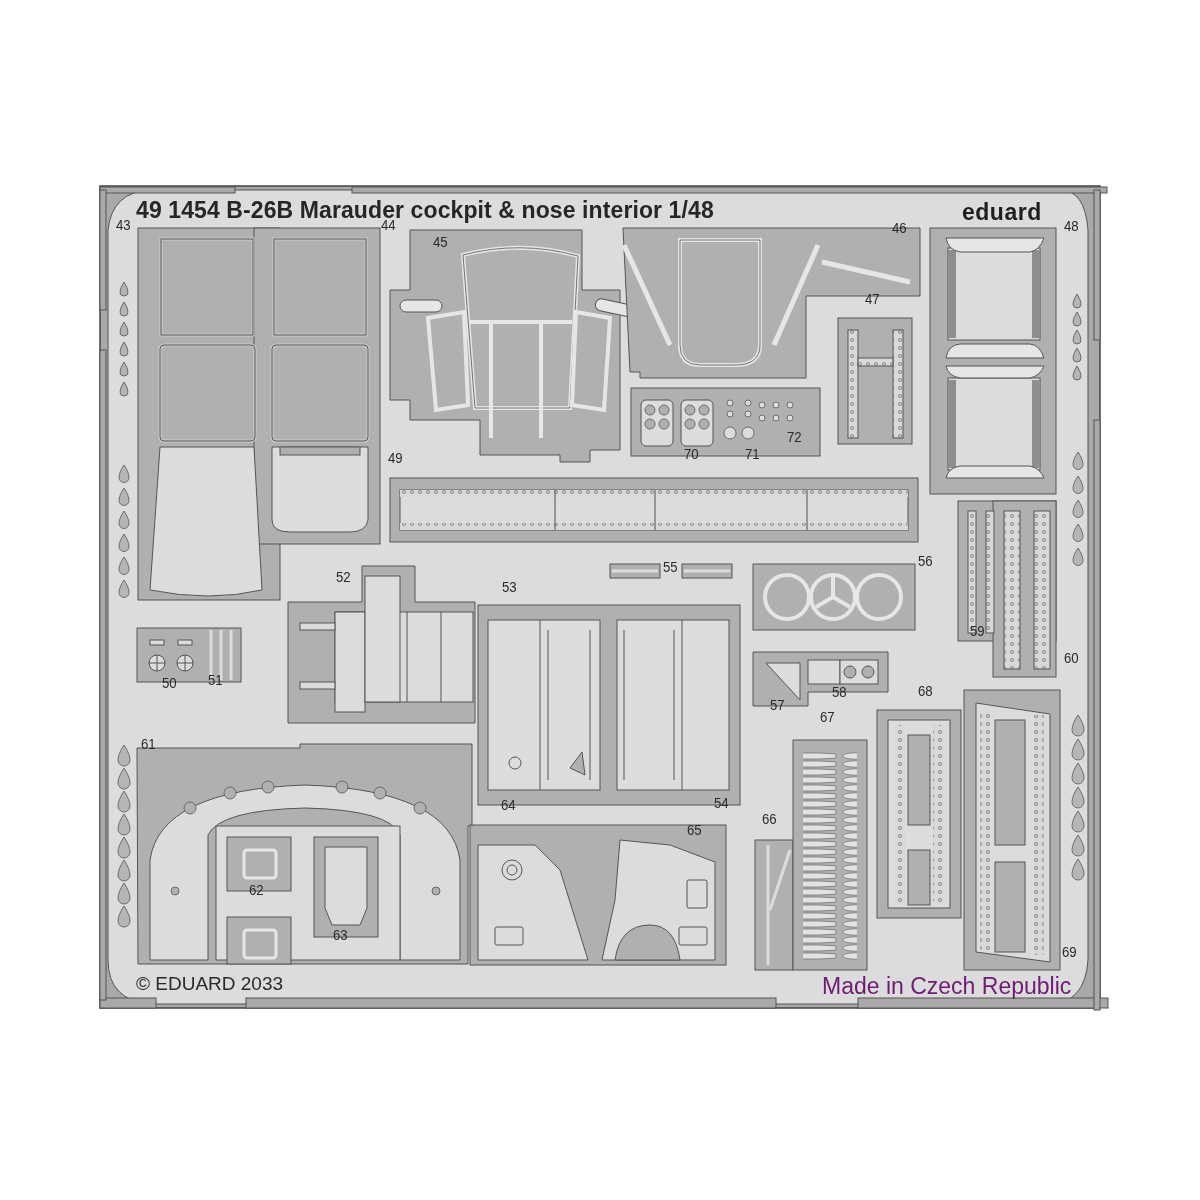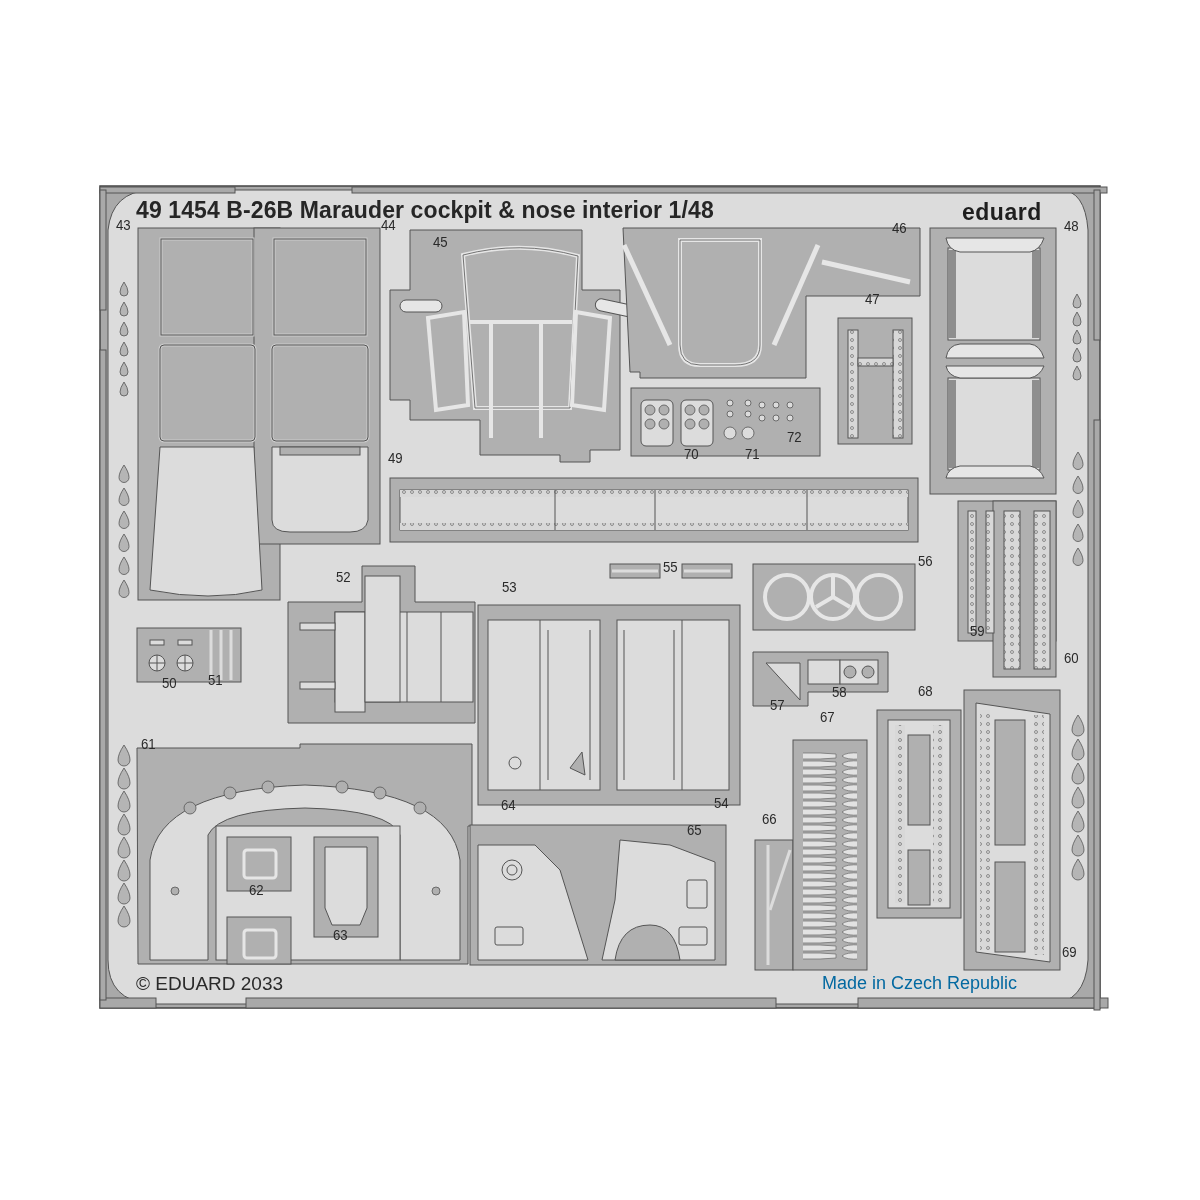--- a/index.html
+++ b/index.html
@@ -1,21 +1,21 @@
 <!DOCTYPE html>
 <html><head>
 <meta charset="utf-8">
 <style>
   html, body { margin: 0; padding: 0; background: #ffffff; }
   body { width: 1200px; height: 1200px; position: relative; overflow: hidden; font-family: "Liberation Sans", sans-serif; }
   #stage { position: absolute; left: 0; top: 0; width: 1200px; height: 947px; }
   .fret-title { position: absolute; left: 136px; top: 197px; font-family: "Liberation Sans", sans-serif; font-weight: bold; font-size: 23px; color: #262626; letter-spacing: 0.1px; white-space: nowrap; }
   .brand { position: absolute; left: 962px; top: 199px; font-family: Liberation Sans, sans-serif; font-weight: bold; font-size: 23px; color: #1e1e1e; letter-spacing: 0.5px; }
   .copyright { position: absolute; left: 136px; top: 973px; font-size: 19px; color: #2a2a2a; white-space: nowrap; }
-  .origin { position: absolute; left: 822px; top: 973px; font-size: 18px; color: #0369a1; white-space: nowrap; }
+  .origin { position: absolute; left: 822px; top: 973px; font-size: 23px; color: #701a75; white-space: nowrap; }
   .pnum { position: absolute; font-size: 15px; color: #2a2a2a; font-family: "Liberation Sans", sans-serif; transform: scaleX(0.88); transform-origin: left top; }
 </style>
 </head>
 <body>
 
 <div id="stage">
   <svg width="1200" height="1200" viewBox="0 0 1200 1200" xmlns="http://www.w3.org/2000/svg">
     <defs>
       <pattern id="holes" width="8" height="8" patternUnits="userSpaceOnUse">
         <rect width="8" height="8" fill="#d8d8d8"></rect>

